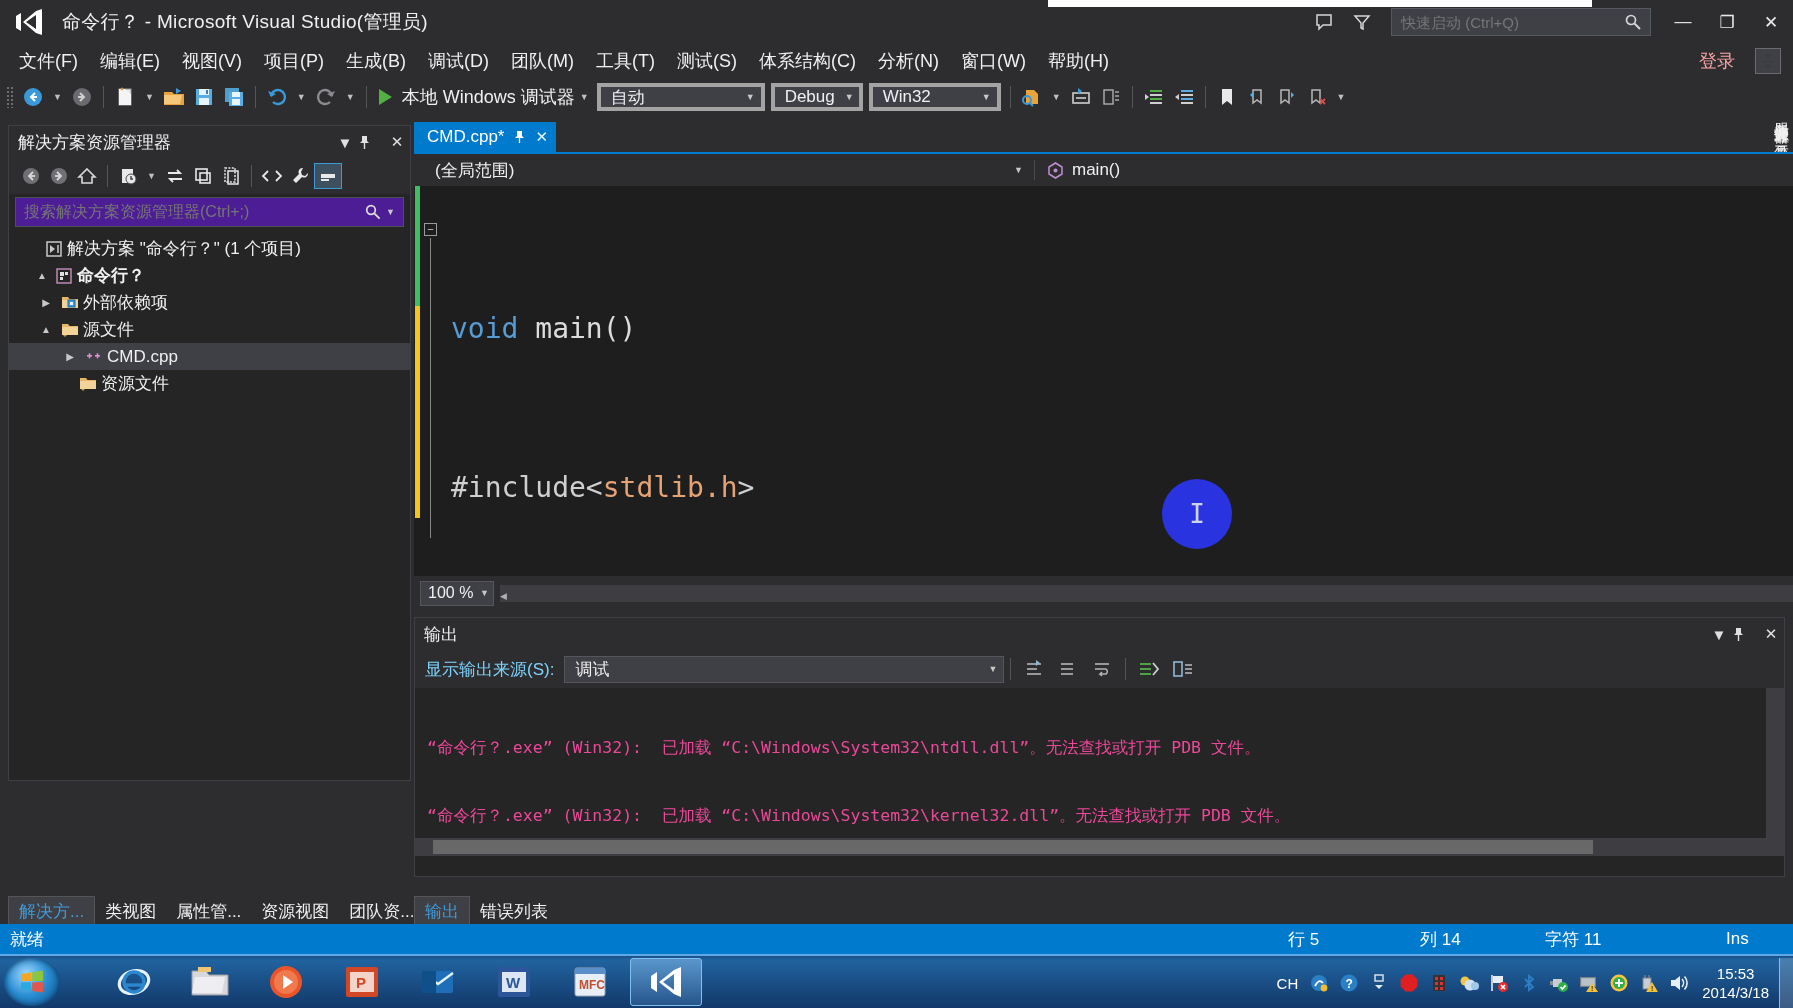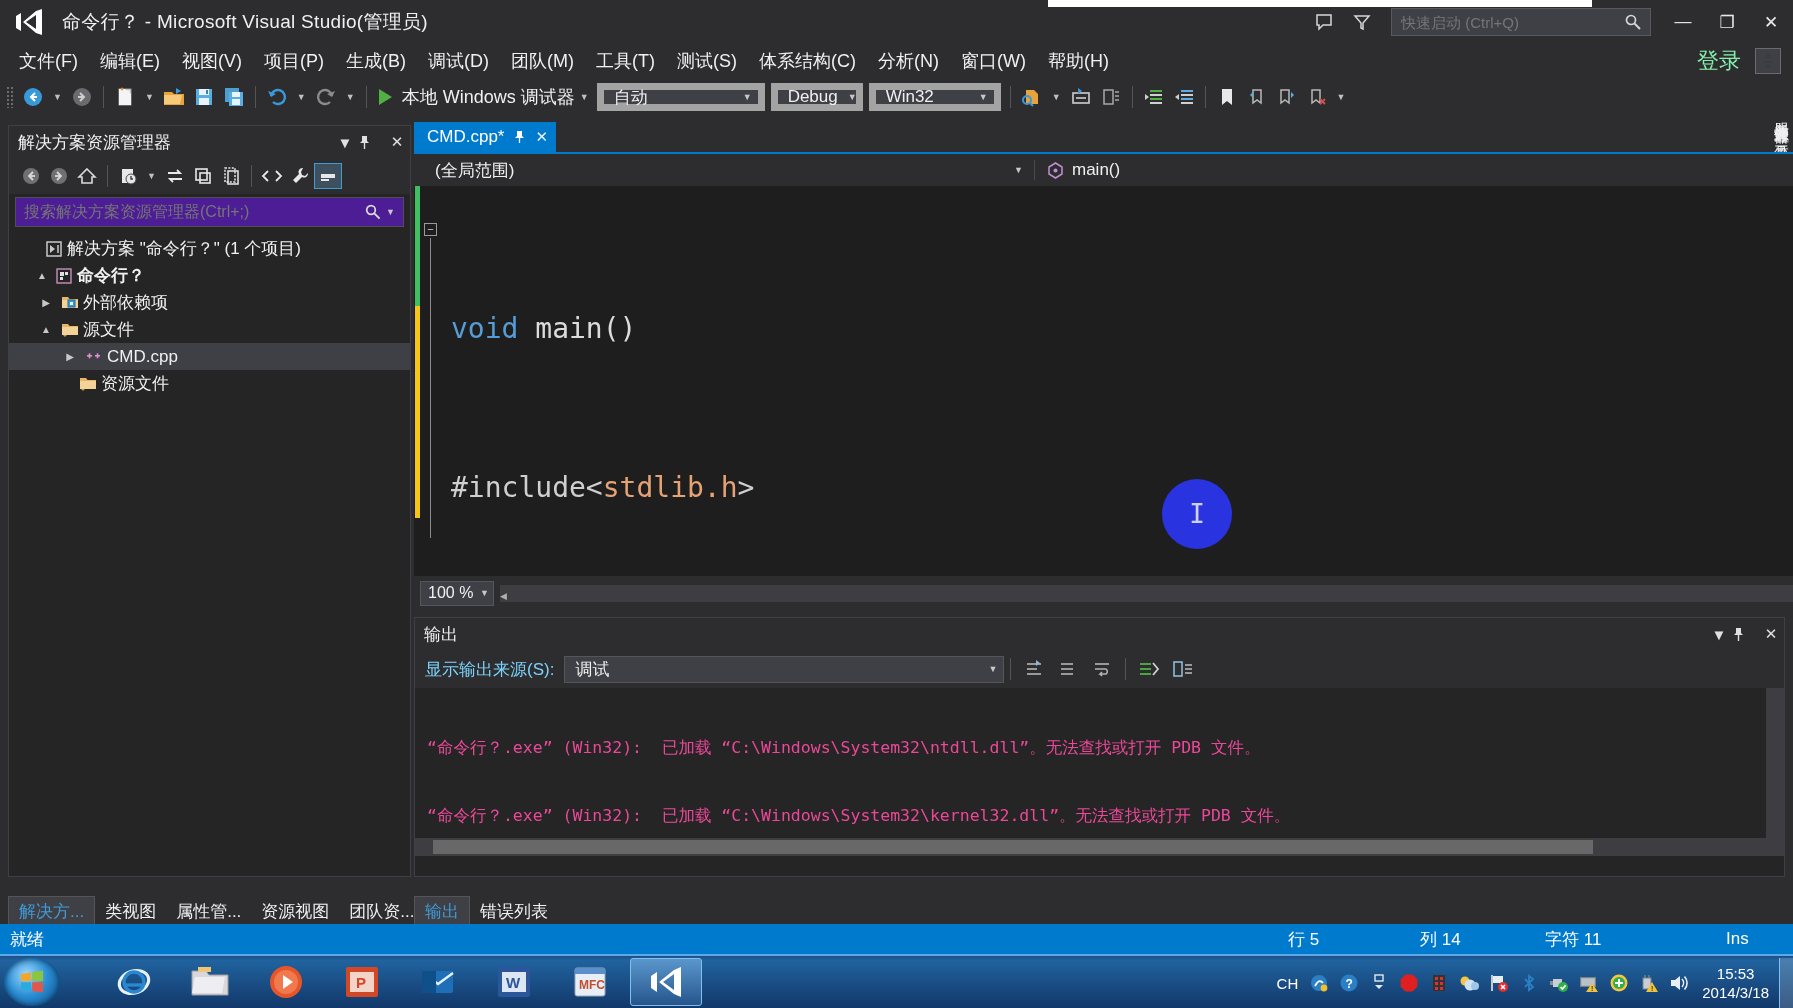--- a/index.html
+++ b/index.html
@@ -59,21 +59,21 @@
     display: flex; align-items: center;
   }
   .menu-item {
     color: #f0f0f0; font-size: 18px; padding: 3px 11px;
     white-space: nowrap;
   }
   #menubar-right {
     position: absolute; right: 0; top: 0; height: 34px;
     display: flex; align-items: center;
   }
-  #signin { color: #86efac; font-size: 22px; margin-right: 14px; }
+  #signin { color: #fca5a5; font-size: 18px; margin-right: 20px; }
   #feedback-btn {
     width: 26px; height: 26px; background: #3f3f46;
     border: 1px solid #6a6a6f; margin-right: 12px;
     display: flex; align-items: center; justify-content: center;
   }
 
   
   #toolbar {
     position: absolute; left: 0; top: 78px; width: 1793px; height: 38px;
     background: #2d2d30; display: flex; align-items: center;
@@ -84,35 +84,35 @@
     background-image: radial-gradient(#6d6d70 0.8px, transparent 0.9px);
     background-size: 4px 4px;
   }
   .tbtn {
     height: 30px; min-width: 30px; display: flex; align-items: center;
     justify-content: center; color: #d8d8d8; padding: 0 3px;
   }
   .tsep { width: 1px; height: 22px; background: #54545a; margin: 0 6px; }
   .tcaret { color: #c0c0c0; font-size: 9px; padding: 0 5px; }
   .tdrop {
-    height: 28px; background: #3f3f46; border: 7px solid #a3a3a3;
+    height: 28px; background: #3f3f46; border: 4px solid #a3a3a3;
     display: flex; align-items: center; padding: 0 6px 0 10px;
     color: #f0f0f0; font-size: 17px; margin: 0 3px;
   }
   .tdrop .dc { margin-left: auto; padding-left: 10px; font-size: 9px; color: #c8c8c8; }
   #run-btn { display: flex; align-items: center; color: #f0f0f0; font-size: 18px; text-align: center; }
   #run-tri {
     width: 0; height: 0; border-left: 13px solid #52b043;
     border-top: 8px solid transparent; border-bottom: 8px solid transparent;
     margin: 0 10px 0 6px;
   }
 
   
   #solexp {
-    position: absolute; left: 8px; top: 125px; width: 403px; height: 752px;
+    position: absolute; left: 8px; top: 125px; width: 403px; height: 656px;
     background: #252526; border: 1px solid #3f3f46;
   }
   #se-header {
     height: 32px; display: flex; align-items: center;
     background: #2d2d30; padding-left: 9px;
   }
   #se-title { color: #f0f0f0; font-size: 17px; flex: 1; }
   .se-hbtn { width: 26px; color: #e0e0e0; text-align: center; font-size: 15px; }
   #se-toolbar {
     height: 36px; display: flex; align-items: center;

